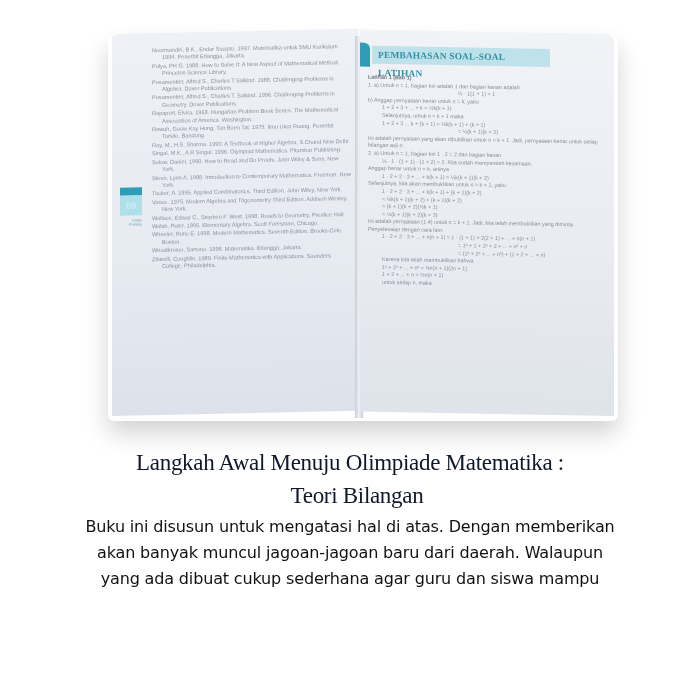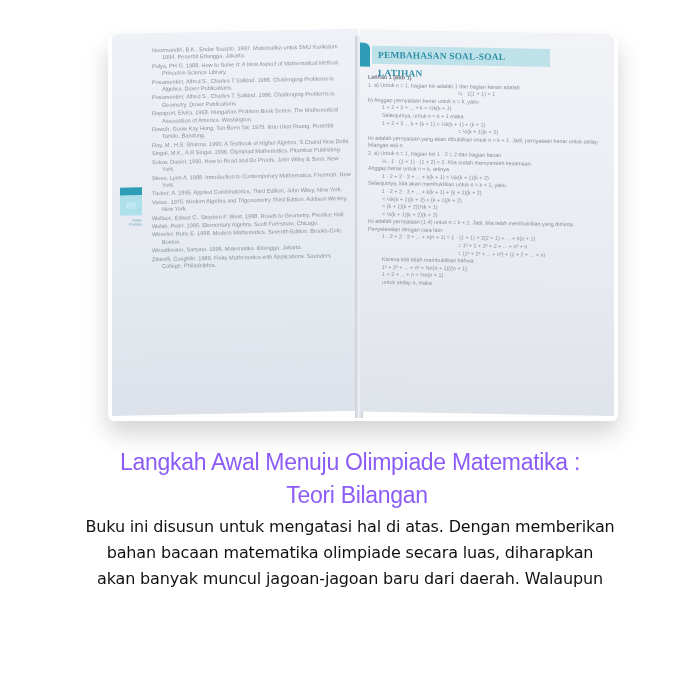--- a/index.html
+++ b/index.html
@@ -16,21 +16,21 @@
   .pg-top { height:8px; background:#2f9db6; }
   .pg-num { height:20px; background:#aee0ec; color:#d9f2f8; font-size:9px; text-align:center; line-height:20px; }
   .pg-caption { font-size:3.6px; color:#6aa3b2; text-align:right; margin-top:3px; line-height:4px; }
   .banner { position:absolute; left:0; top:13px; width:190px; height:24px; }
   .banner-tab { position:absolute; left:0; top:0; width:10px; height:24px; background:#2f9db6; border-top-right-radius:6px; }
   .banner-bar { position:absolute; left:12px; top:3px; right:0; height:18px; background:#bfe2ea; color:#2d8fa6; font-family:"Liberation Serif", serif; font-weight:bold; font-size:9.4px; line-height:18px; padding-left:6px; letter-spacing:0.2px; }
   .sol { position:absolute; left:8px; top:44px; right:8px; font-size:5.4px; line-height:7.6px; color:#8a9099; }
   .sol .hd { font-weight:bold; color:#707680; }
   .sol .ind { padding-left:14px; }
   .sol .ind2 { padding-left:90px; }
-  .title { position:absolute; left:0; width:700px; text-align:center; font-family:Liberation Sans, sans-serif; color:#8b5cf6; font-size:23px; line-height:31px; letter-spacing:-0.3px; }
+  .title { position:absolute; left:0; width:700px; text-align:center; font-family:Liberation Serif, serif; color:#0f172a; font-size:23px; line-height:31px; letter-spacing:-0.3px; }
   .desc { position:absolute; left:20px; width:660px; top:514px; text-align:center; font-family:"DejaVu Sans", sans-serif; color:#111; font-size:16px; line-height:26.2px; letter-spacing:-0.15px; }
   .desc div { white-space:nowrap; }
 </style>
 </head>
 <body>
 
 <div class="photo">
   <div class="book-shadow"></div>
 
   <div class="page left">
@@ -97,15 +97,15 @@
       <div class="ind">untuk setiap n, maka</div>
     </div>
   </div>
 </div>
 
 <div class="title" style="top:447px;">Langkah Awal Menuju Olimpiade Matematika :</div>
 <div class="title" style="top:480px;margin-left:7px;">Teori Bilangan</div>
 
 <div class="desc">
   <div>Buku ini disusun untuk mengatasi hal di atas. Dengan memberikan</div>
-  <div>bahan bacaan matematika olimpiade secara luas, diharapkan</div>
   <div>akan banyak muncul jagoan-jagoan baru dari daerah. Walaupun</div>
+  <div>yang ada dibuat cukup sederhana agar guru dan siswa mampu</div>
 </div>
 
 </body></html>

